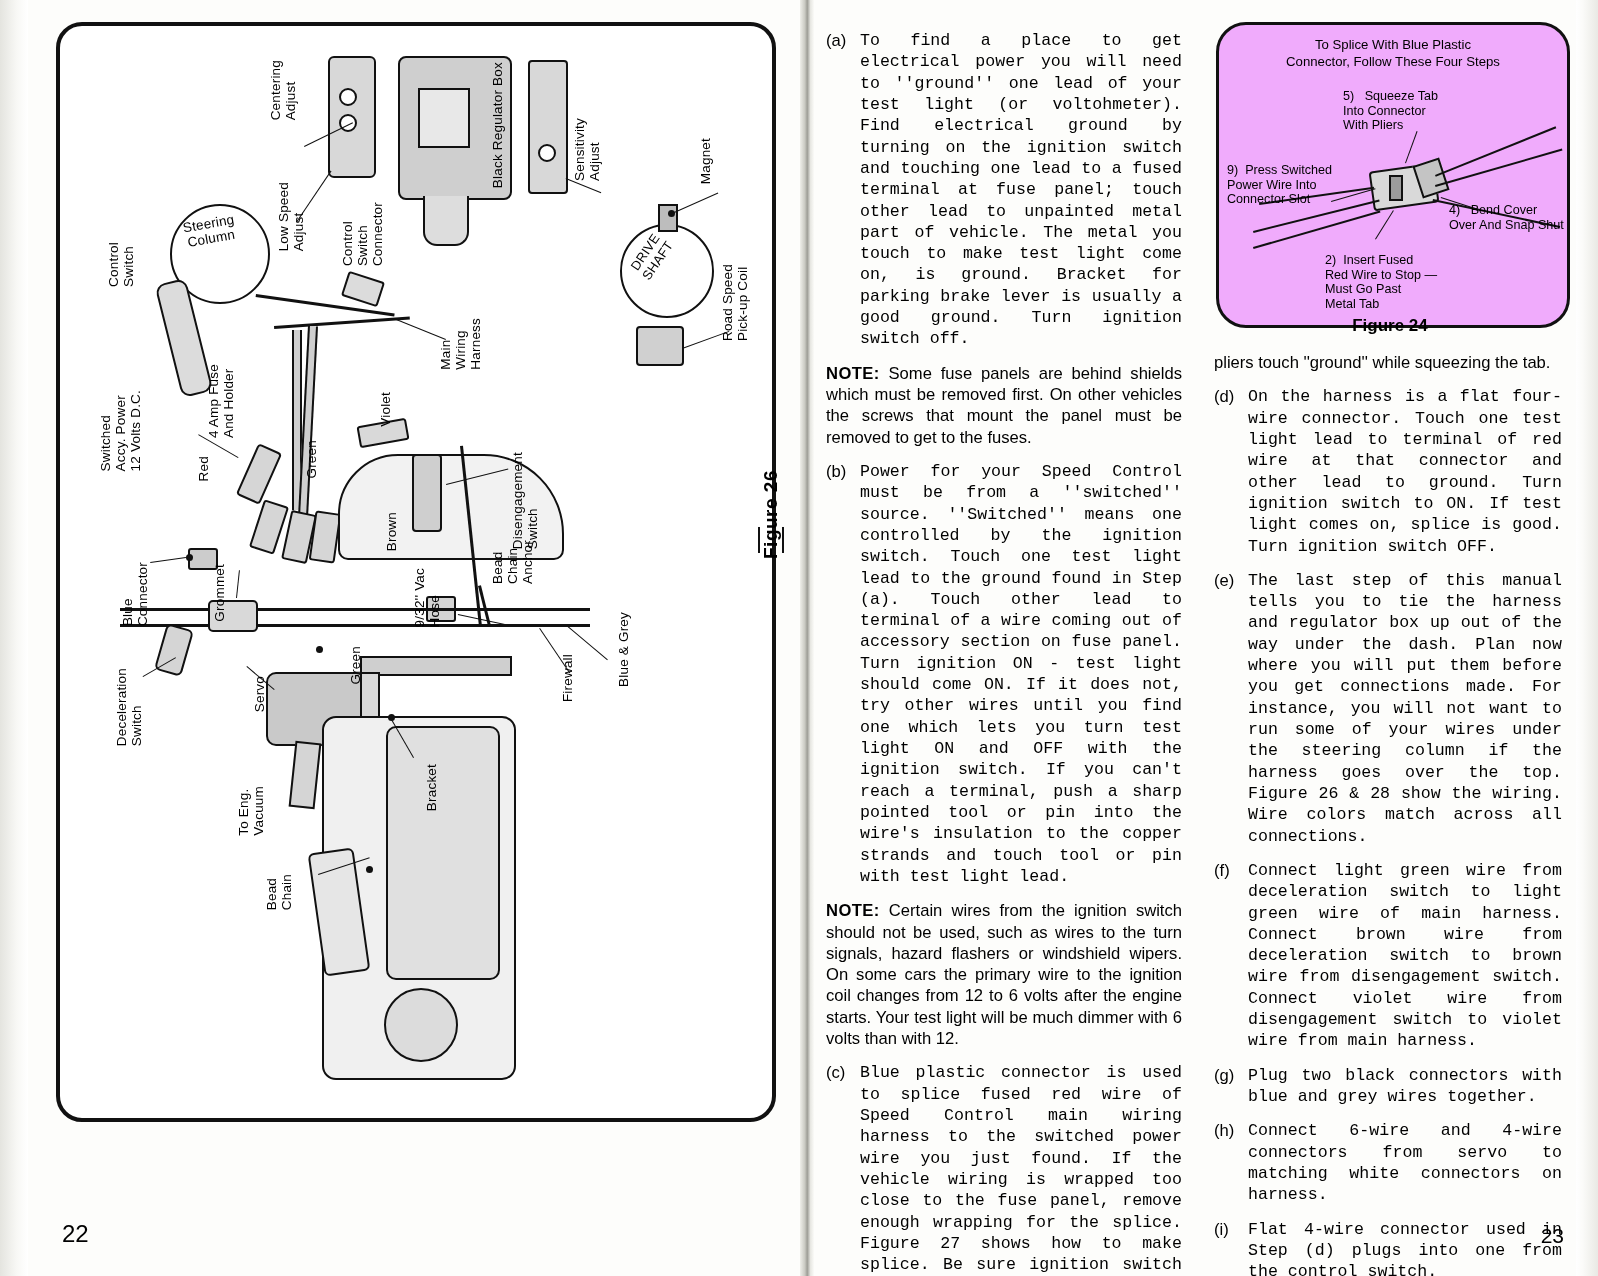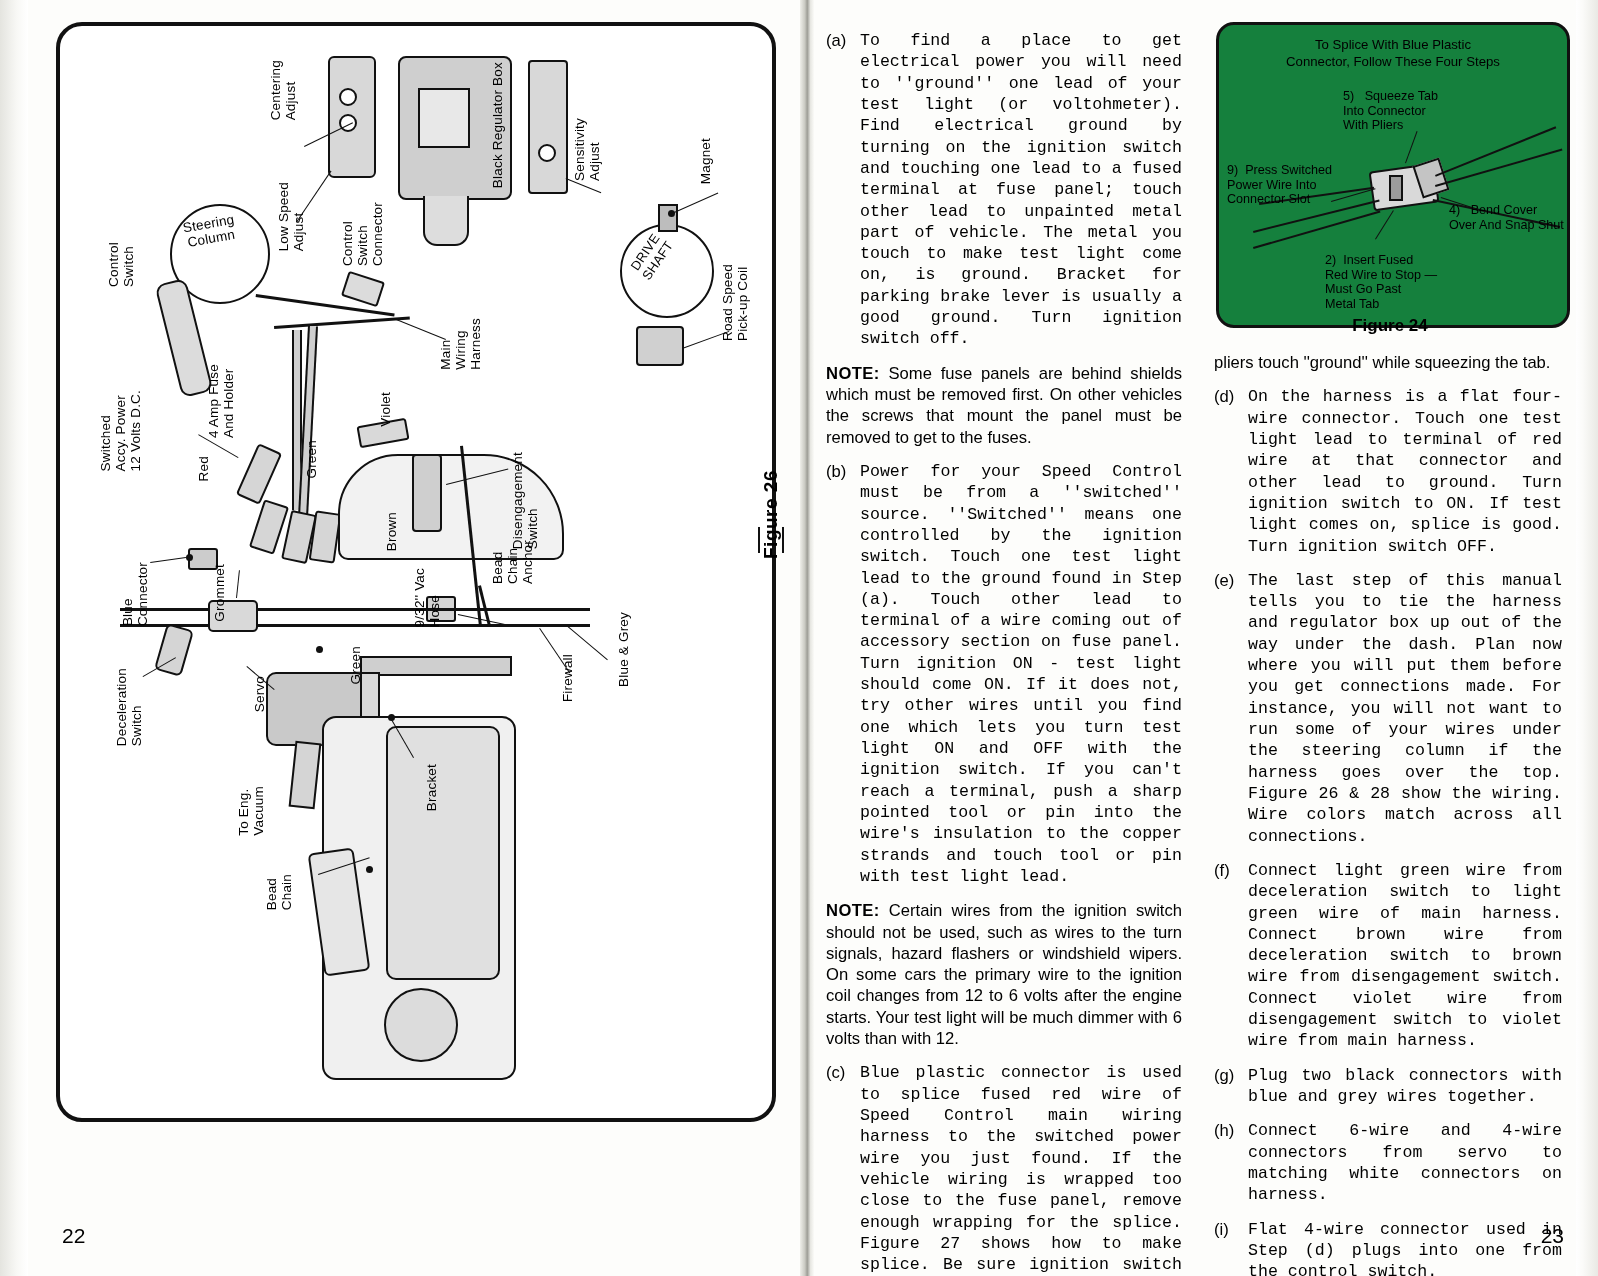--- a/index.html
+++ b/index.html
@@ -65,21 +65,21 @@
   .fig-caption::before, .fig-caption::after {
     content: "";
     display: block;
     width: 2px; height: 26px;
     background: #111;
     margin: 6px auto;
   }
   .page-no-left {
     position: absolute;
     left: 34px; bottom: 28px;
-    font-size: 21px;
+    font-size: 24px;
   }
   
   .lbl {
     position: absolute;
     font-size: 13.5px;
     line-height: 1.12;
     letter-spacing: .2px;
     white-space: pre;
   }
   .vlbl {
@@ -126,22 +126,22 @@
     line-height: 1.285;
     text-align: justify;
     margin-bottom: 13px;
   }
   .note b { font-weight: bold; letter-spacing: .4px; }
   .fig27-box {
     position: absolute;
     left: 402px; top: 22px;
     width: 348px; height: 300px;
     border: 3px solid #111;
-    border-radius: 18px;
-    background: #15803d;
+    border-radius: 30px;
+    background: #f0abfc;
     overflow: hidden;
   }
   .fig27-cap {
     position: absolute;
     left: 402px; top: 316px;
     width: 348px;
     text-align: center;
     font-size: 17px;
     font-weight: bold;
   }

